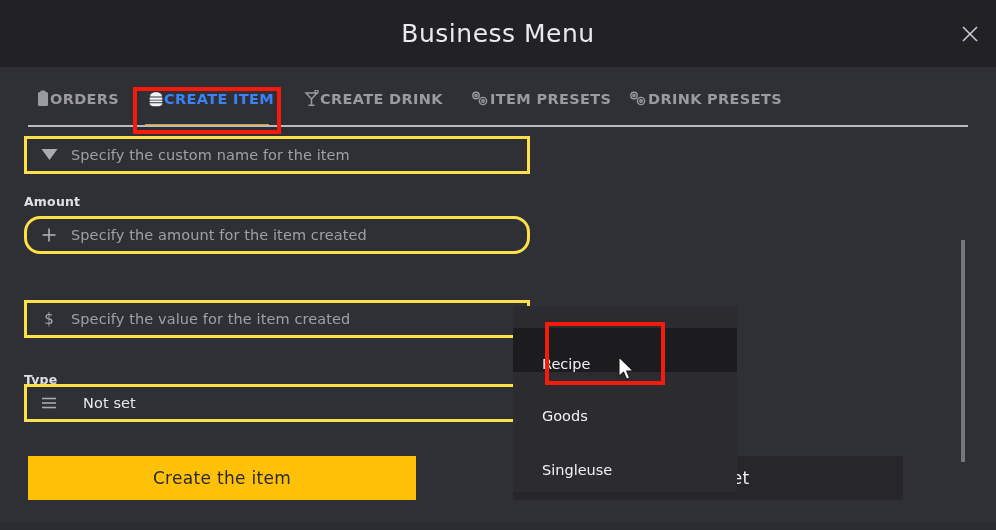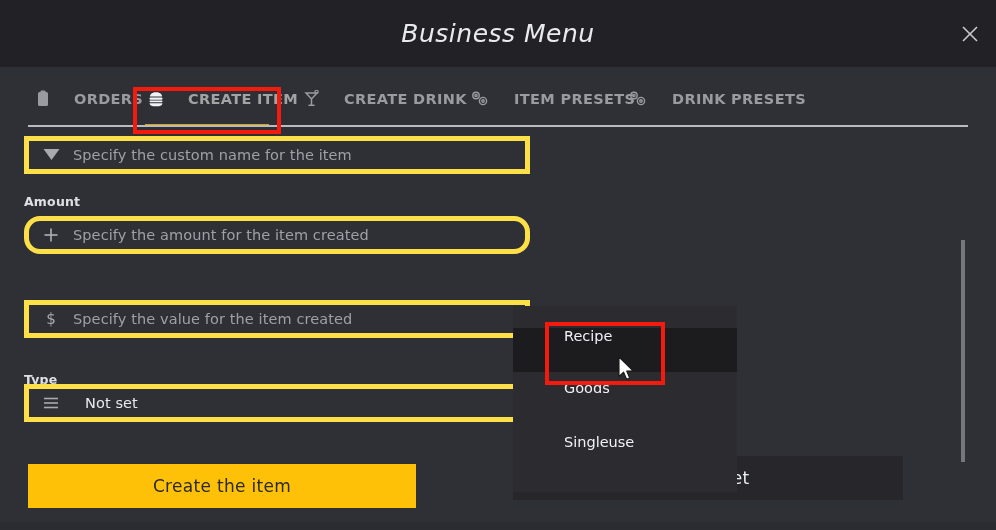--- a/index.html
+++ b/index.html
@@ -8,21 +8,20 @@
     background: #2f2f35;
     font-family: "Liberation Sans", sans-serif;
     overflow: hidden;
   }
   #app { position: relative; width: 996px; height: 530px; background: #2f3036; }
 
   
   .header {
     position: absolute; left: 0; top: 0; width: 996px; height: 67px;
     background: #212126;
-    font-style: italic;
   }
   .header-title {
     position: absolute; left: 0; top: 19px; width: 996px;
     text-align: center;
     font-size: 25px; font-weight: 400; letter-spacing: .5px;
     color: #e9eaee;
     font-family: "DejaVu Sans", sans-serif;
   }
   .close-btn {
     position: absolute; right: 12px; top: 20px;
@@ -31,31 +30,31 @@
     cursor: pointer;
   }
   .close-btn svg { display: block; }
 
   
   .tabbar {
     position: absolute; left: 0; top: 67px; width: 996px; height: 63px;
   }
   .tab {
     position: absolute; top: 0; height: 63px;
-    display: flex; align-items: center; gap: 24px;
+    display: flex; align-items: center; gap: 0;
     cursor: pointer;
     padding: 0 6px;
   }
   .tab .tab-label {
     font-size: 14.5px; letter-spacing: .35px; font-weight: 600;
     color: #9a9ba1;
     font-family: "DejaVu Sans", sans-serif;
     white-space: nowrap;
   }
-  .tab.active .tab-label { color: #a3a3a3; }
+  .tab.active .tab-label { color: #3b82f6; }
   .tab .ticon { display: flex; align-items: center; }
   .tab .ticon svg { display: block; }
   .tab-underline {
     position: absolute; left: 0; bottom: 4px; height: 2px;
     background: #d9a408; display: none;
   }
   .tab.active .tab-underline { display: block; }
 
   .tab-divider {
     position: absolute; left: 28px; top: 125px; width: 940px; height: 2px;
@@ -77,21 +76,21 @@
   .info-dot {
     width: 13px; height: 13px; border-radius: 50%;
     background: #6e6f76; color: #d7d8dd;
     font-size: 9px; font-weight: 700; line-height: 13px;
     text-align: center; font-style: italic;
     font-family: "DejaVu Serif", serif;
     display: inline-block;
   }
   .input-box {
     position: absolute; left: 24px; width: 506px; height: 38px;
-    border: 5px solid #fde047;
+    border: 3px solid #fde047;
     background: transparent;
     display: flex; align-items: center;
     cursor: text;
   }
   .input-icon {
     width: 44px; min-width: 44px; display: flex;
     align-items: center; justify-content: center;
     color: #a9aab0;
   }
   .input-icon svg { display: block; }
@@ -101,21 +100,21 @@
   }
   .input-text.filled { color: #e8e9ee; }
 
   .cta {
     position: absolute; left: 28px; top: 456px;
     width: 388px; height: 44px;
     background: #ffc107; border: none;
     color: #2a2a2e; font-size: 17px; letter-spacing: .3px;
     font-family: "DejaVu Sans", sans-serif;
     cursor: pointer;
-    display: flex; align-items: center; justify-content: center; margin-top: 8px;
+    display: flex; align-items: center; justify-content: center;
   }
 
   
   .preset-btn {
     position: absolute; left: 513px; top: 456px;
     width: 390px; height: 44px;
     background: #26262b;
     display: flex; align-items: center; justify-content: center;
     color: #eceef2; font-size: 17px; letter-spacing: .3px;
     font-family: "DejaVu Sans", sans-serif;
@@ -125,22 +124,22 @@
 
   
   .dropdown {
     position: absolute; left: 513px; top: 306px;
     width: 224px; height: 186px;
     background: #2b2b30;
     z-index: 5;
   }
   .dd-item {
     position: absolute; left: 0; width: 224px; height: 44px;
-    display: flex; align-items: flex-start;
-    padding-left: 51px;
+    display: flex; align-items: flex-end;
+    padding-left: 29px;
     color: #f0f1f5; font-size: 14.5px;
     font-family: "DejaVu Sans", sans-serif;
     cursor: pointer;
   }
   .dd-item.hovered { background: #1c1c1f; }
 
   
   .redbox {
     position: absolute;
     border: 4px solid #f41a0d;

